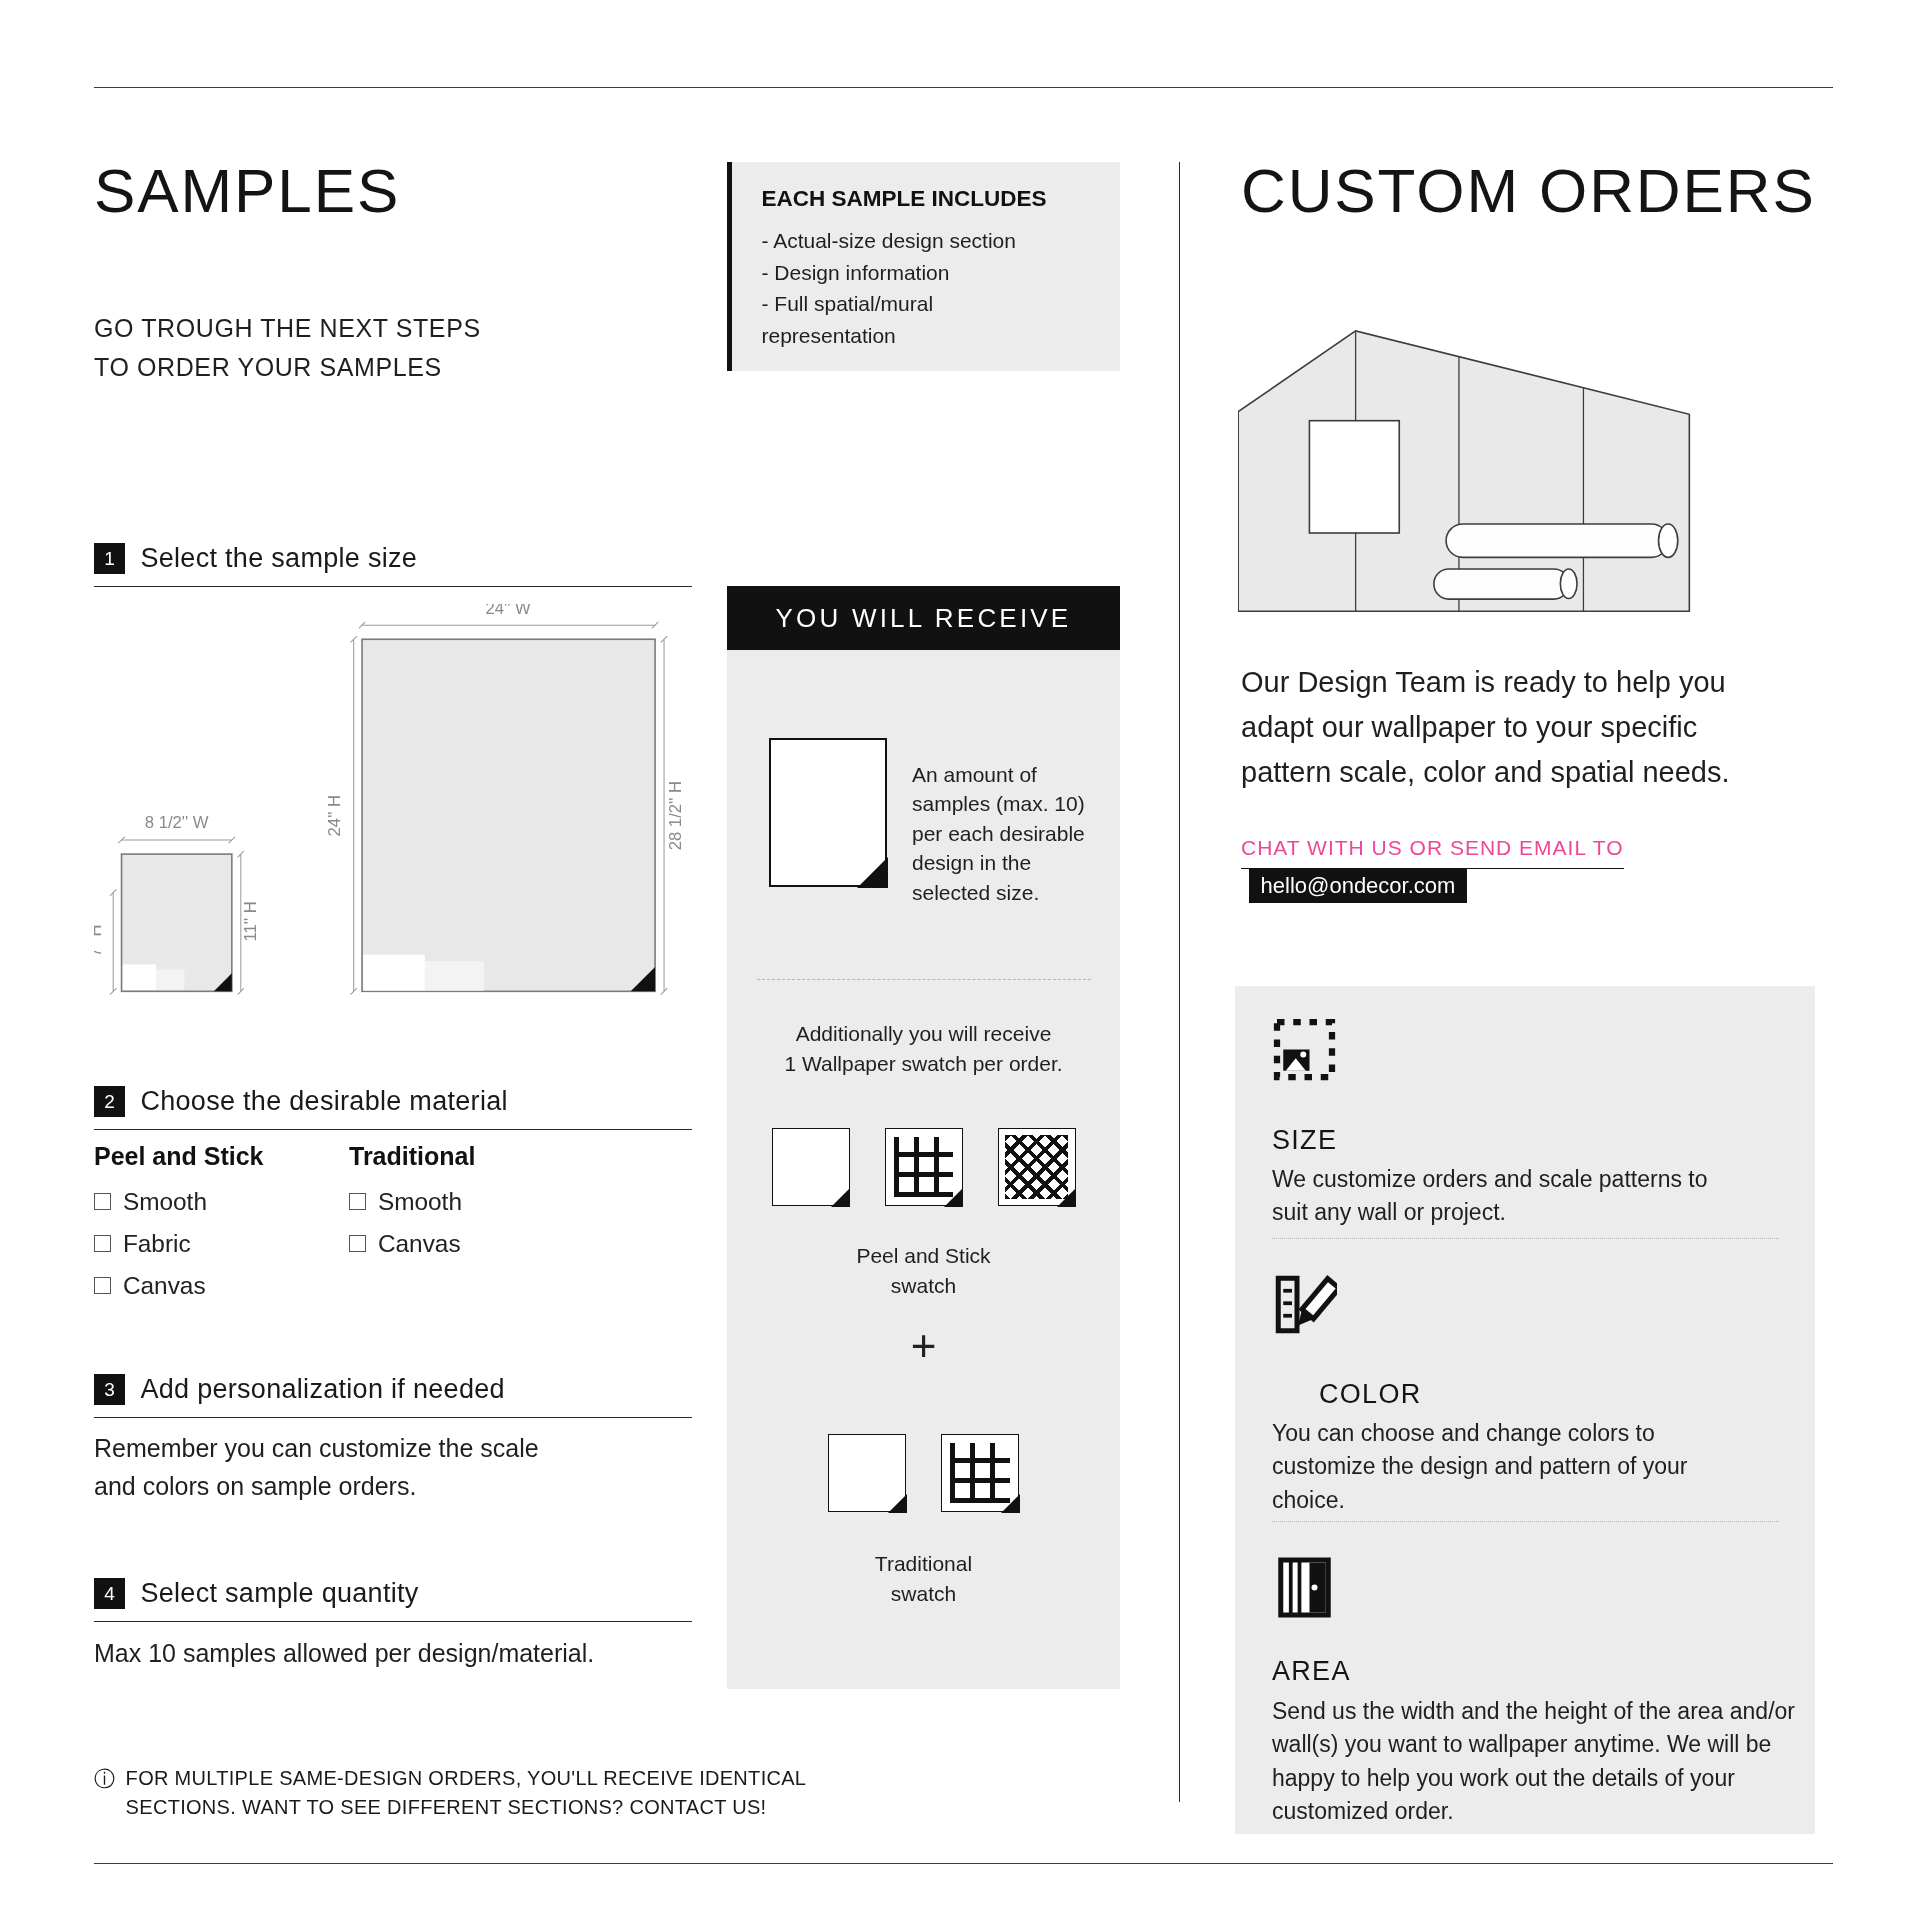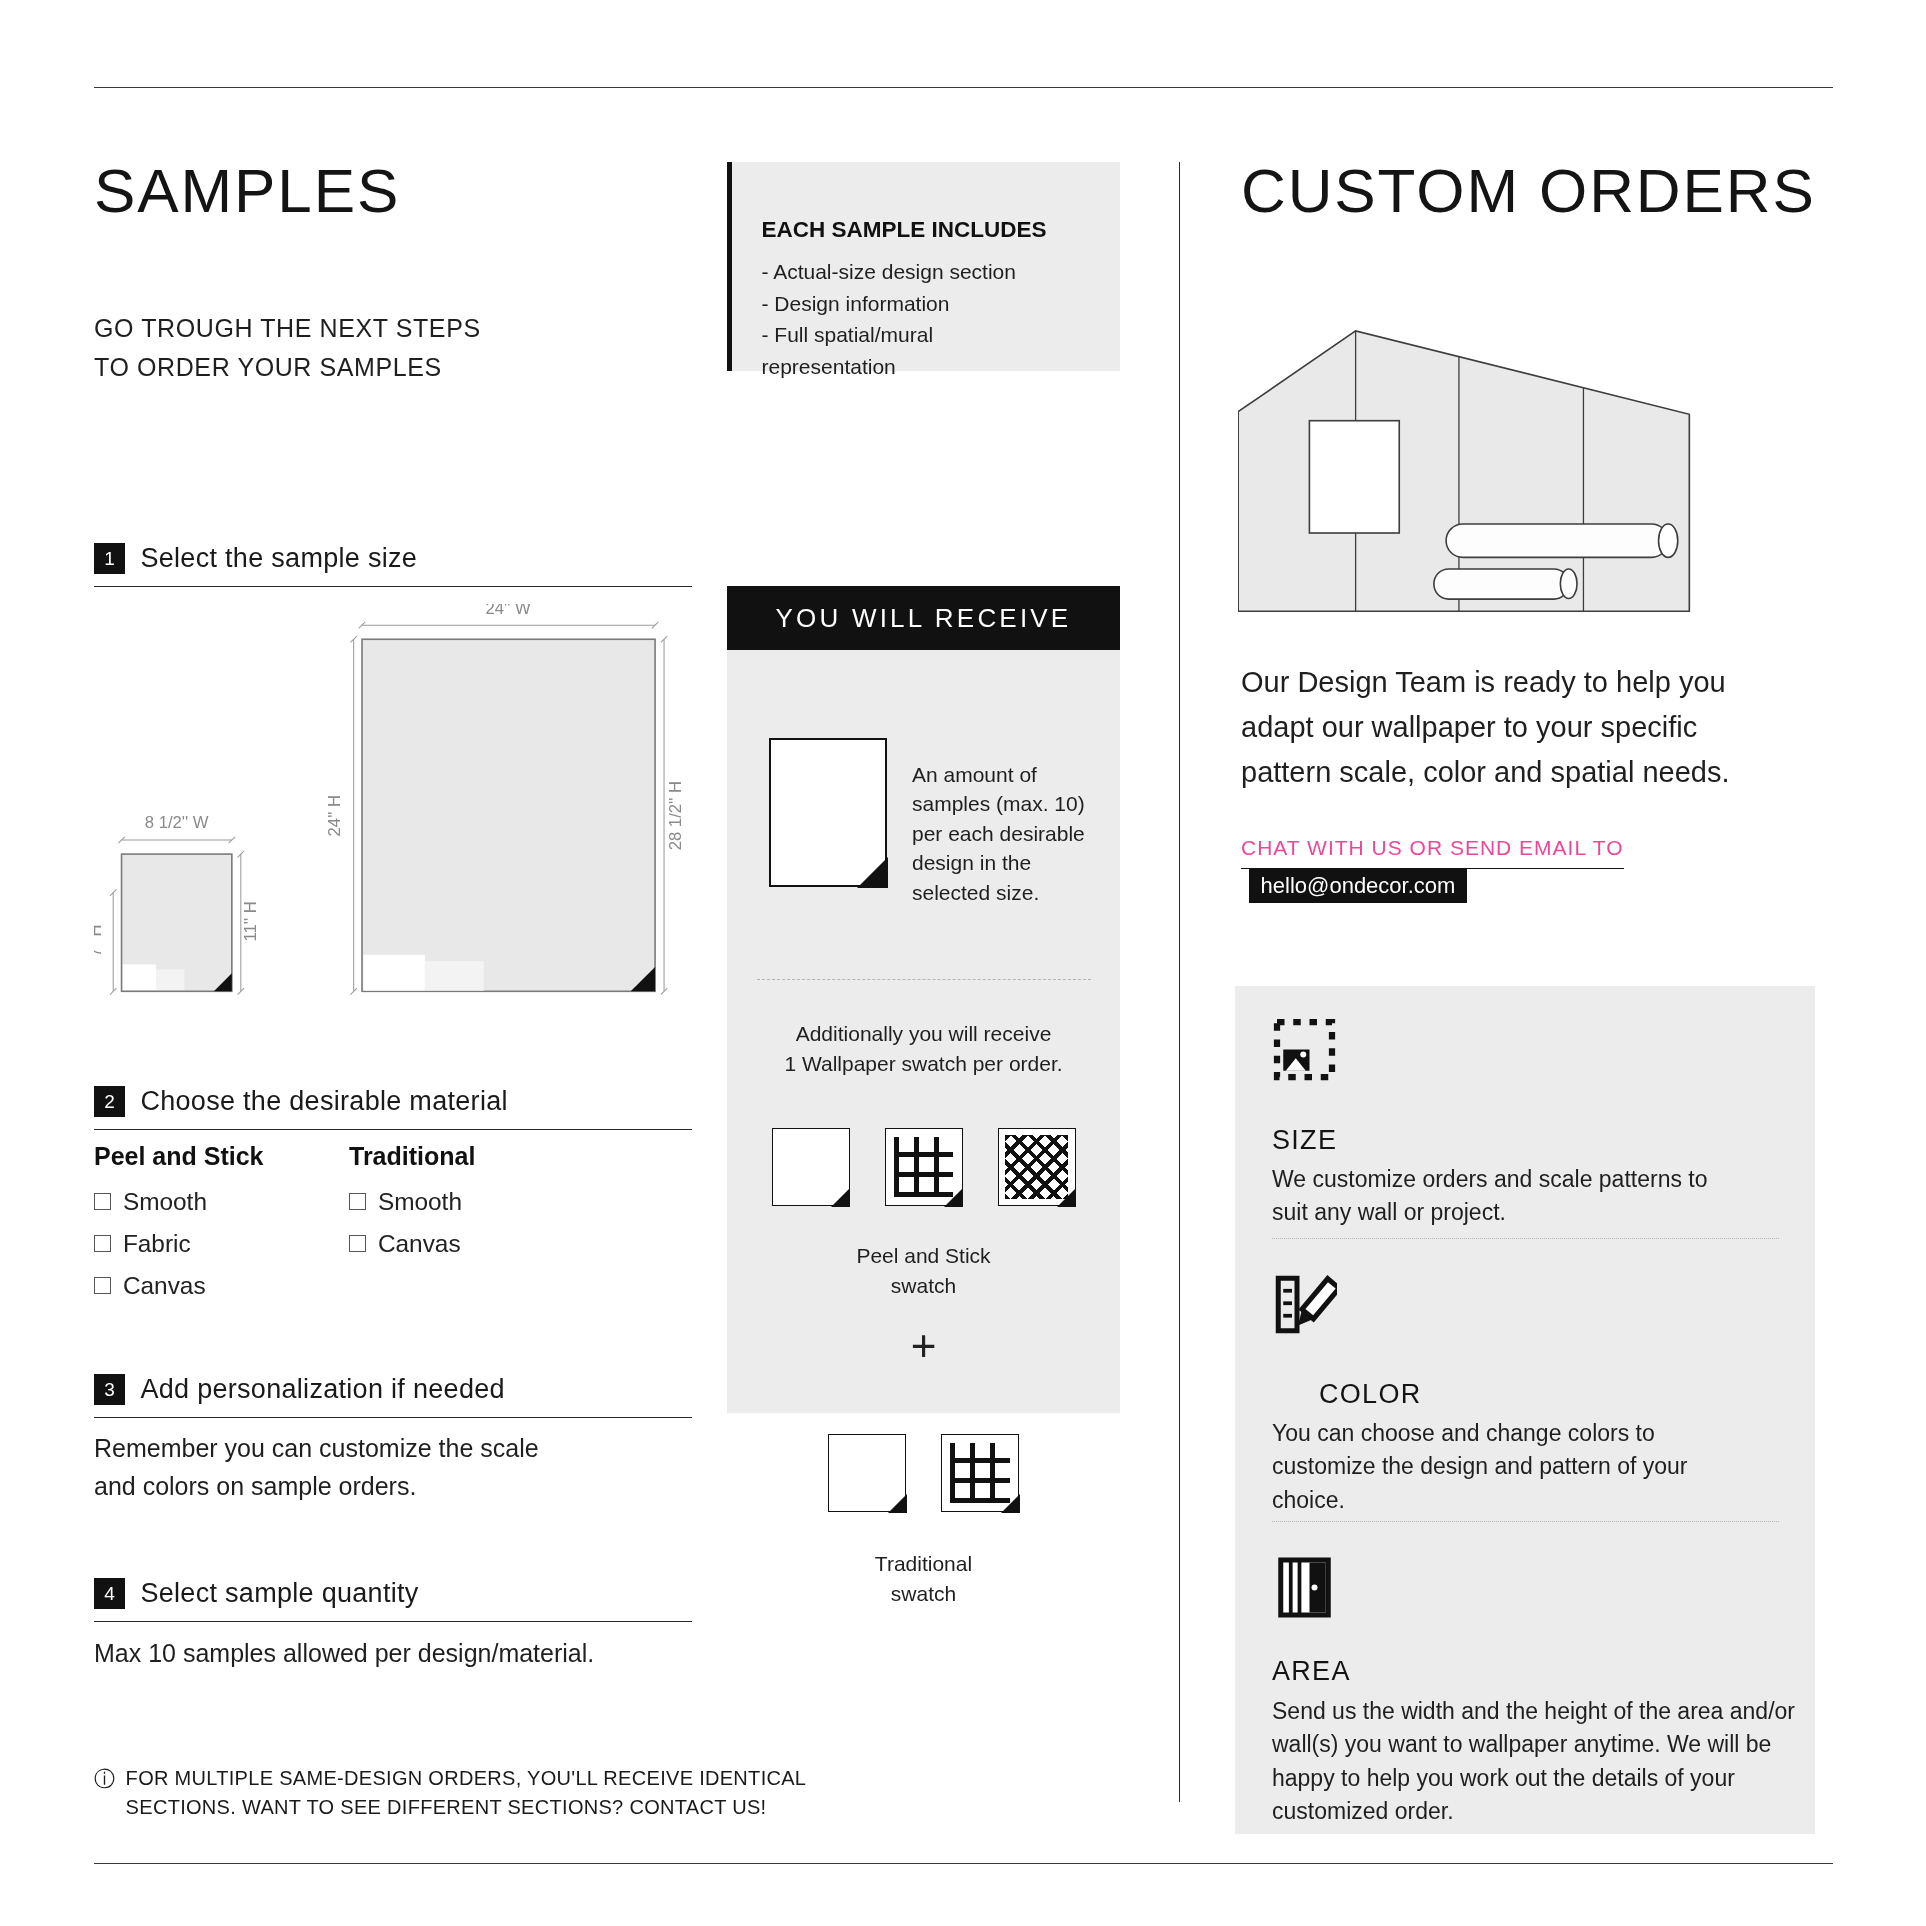--- a/index.html
+++ b/index.html
@@ -31,21 +31,21 @@
   .checkbox { width:17.3px; height:17.3px; border:1.3px solid #555; background:#fff; flex:0 0 auto; }
 
   .body-text { position:absolute; font-size:25px; line-height:1.5; color:#1f1f1f; }
 
   .footnote { position:absolute; display:flex; gap:10.3px; font-size:20px; letter-spacing:0.3px; color:#1a1a1a; }
   .footnote .fn-icon { font-size:21px; line-height:1.45; }
   .footnote .fn-text { white-space:pre-line; line-height:1.45; }
 
   .includes-box { position:absolute; background:#ececec; border-left:5.1px solid #111;
     padding:24.4px 23px 24.4px 29.5px; }
-  .includes-title { font-weight:700; font-size:22.5px; margin-bottom:13px; color:#111;margin-top:31px; }
+  .includes-title { font-weight:700; font-size:22.5px; margin-bottom:13px; color:#111; }
   .includes-item { font-size:21px; line-height:1.5; white-space:pre-line; color:#1f1f1f; }
 
   .receive-bar { position:absolute; background:#111; color:#fff; display:flex; align-items:center;
     justify-content:center; font-size:26px; letter-spacing:3.2px; }
   .receive-panel { position:absolute; background:#ececec; }
 
   .page-icon { position:absolute; width:118px; height:149px; background:#fff; border:2.6px solid #111; }
   .page-icon::after { content:""; position:absolute; right:-2.6px; bottom:-2.6px;
     border-left:31px solid transparent; border-bottom:31px solid #111; }
 
@@ -203,21 +203,21 @@
   <div class="includes-box" style="left:727px; top:162px; width:393px; height:209px;">
     <div class="includes-title">EACH SAMPLE INCLUDES</div>
     <div class="includes-item">- Actual-size design section</div>
     <div class="includes-item">- Design information</div>
     <div class="includes-item">- Full spatial/mural
   representation</div>
   </div>
 
   <div class="receive-bar" style="left:727px; top:586px; width:393px; height:64px;">YOU WILL RECEIVE</div>
 
-  <div class="receive-panel" style="left:727px; top:650px; width:393px; height:763px;">
+  <div class="receive-panel" style="left:727px; top:650px; width:393px; height:1039px;">
 
     <div class="page-icon" style="left:42px; top:88px;"></div>
 
     <div class="receive-samples-text" style="left:185px; top:110px; width:193px;">An amount of samples (max. 10) per each desirable design in the selected size.</div>
 
     <div class="dash-div" style="left:29.5px; top:329px; width:334px;"></div>
 
     <div class="receive-additional" style="top:369px;">Additionally you will receive
 1 Wallpaper swatch per order.</div>
 

